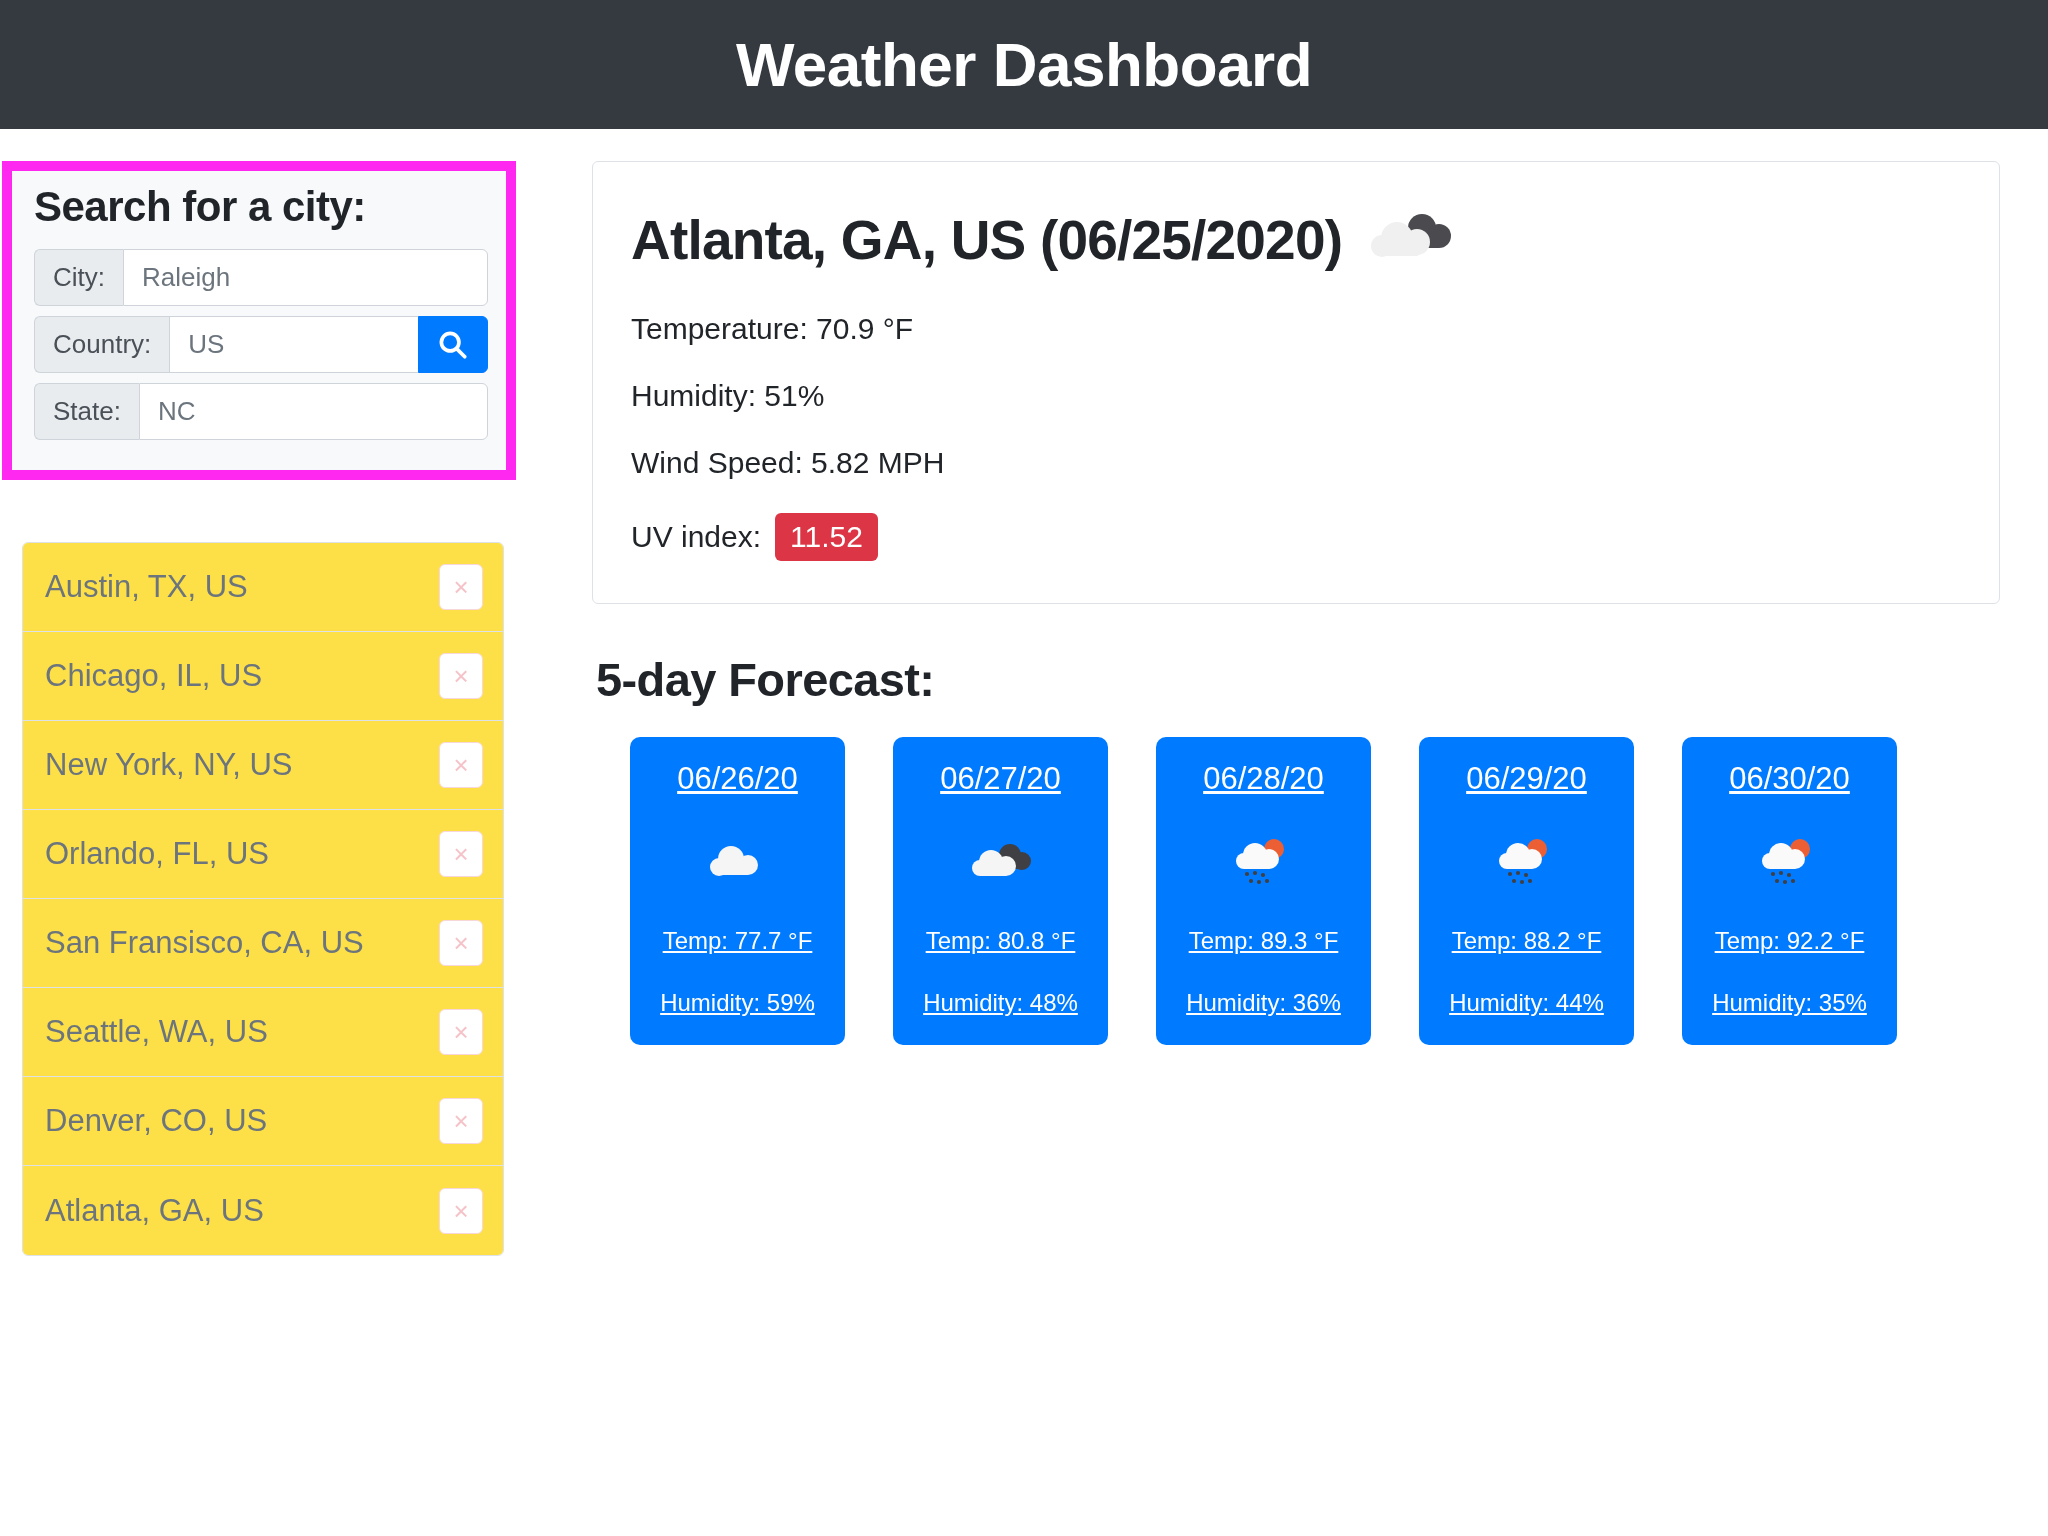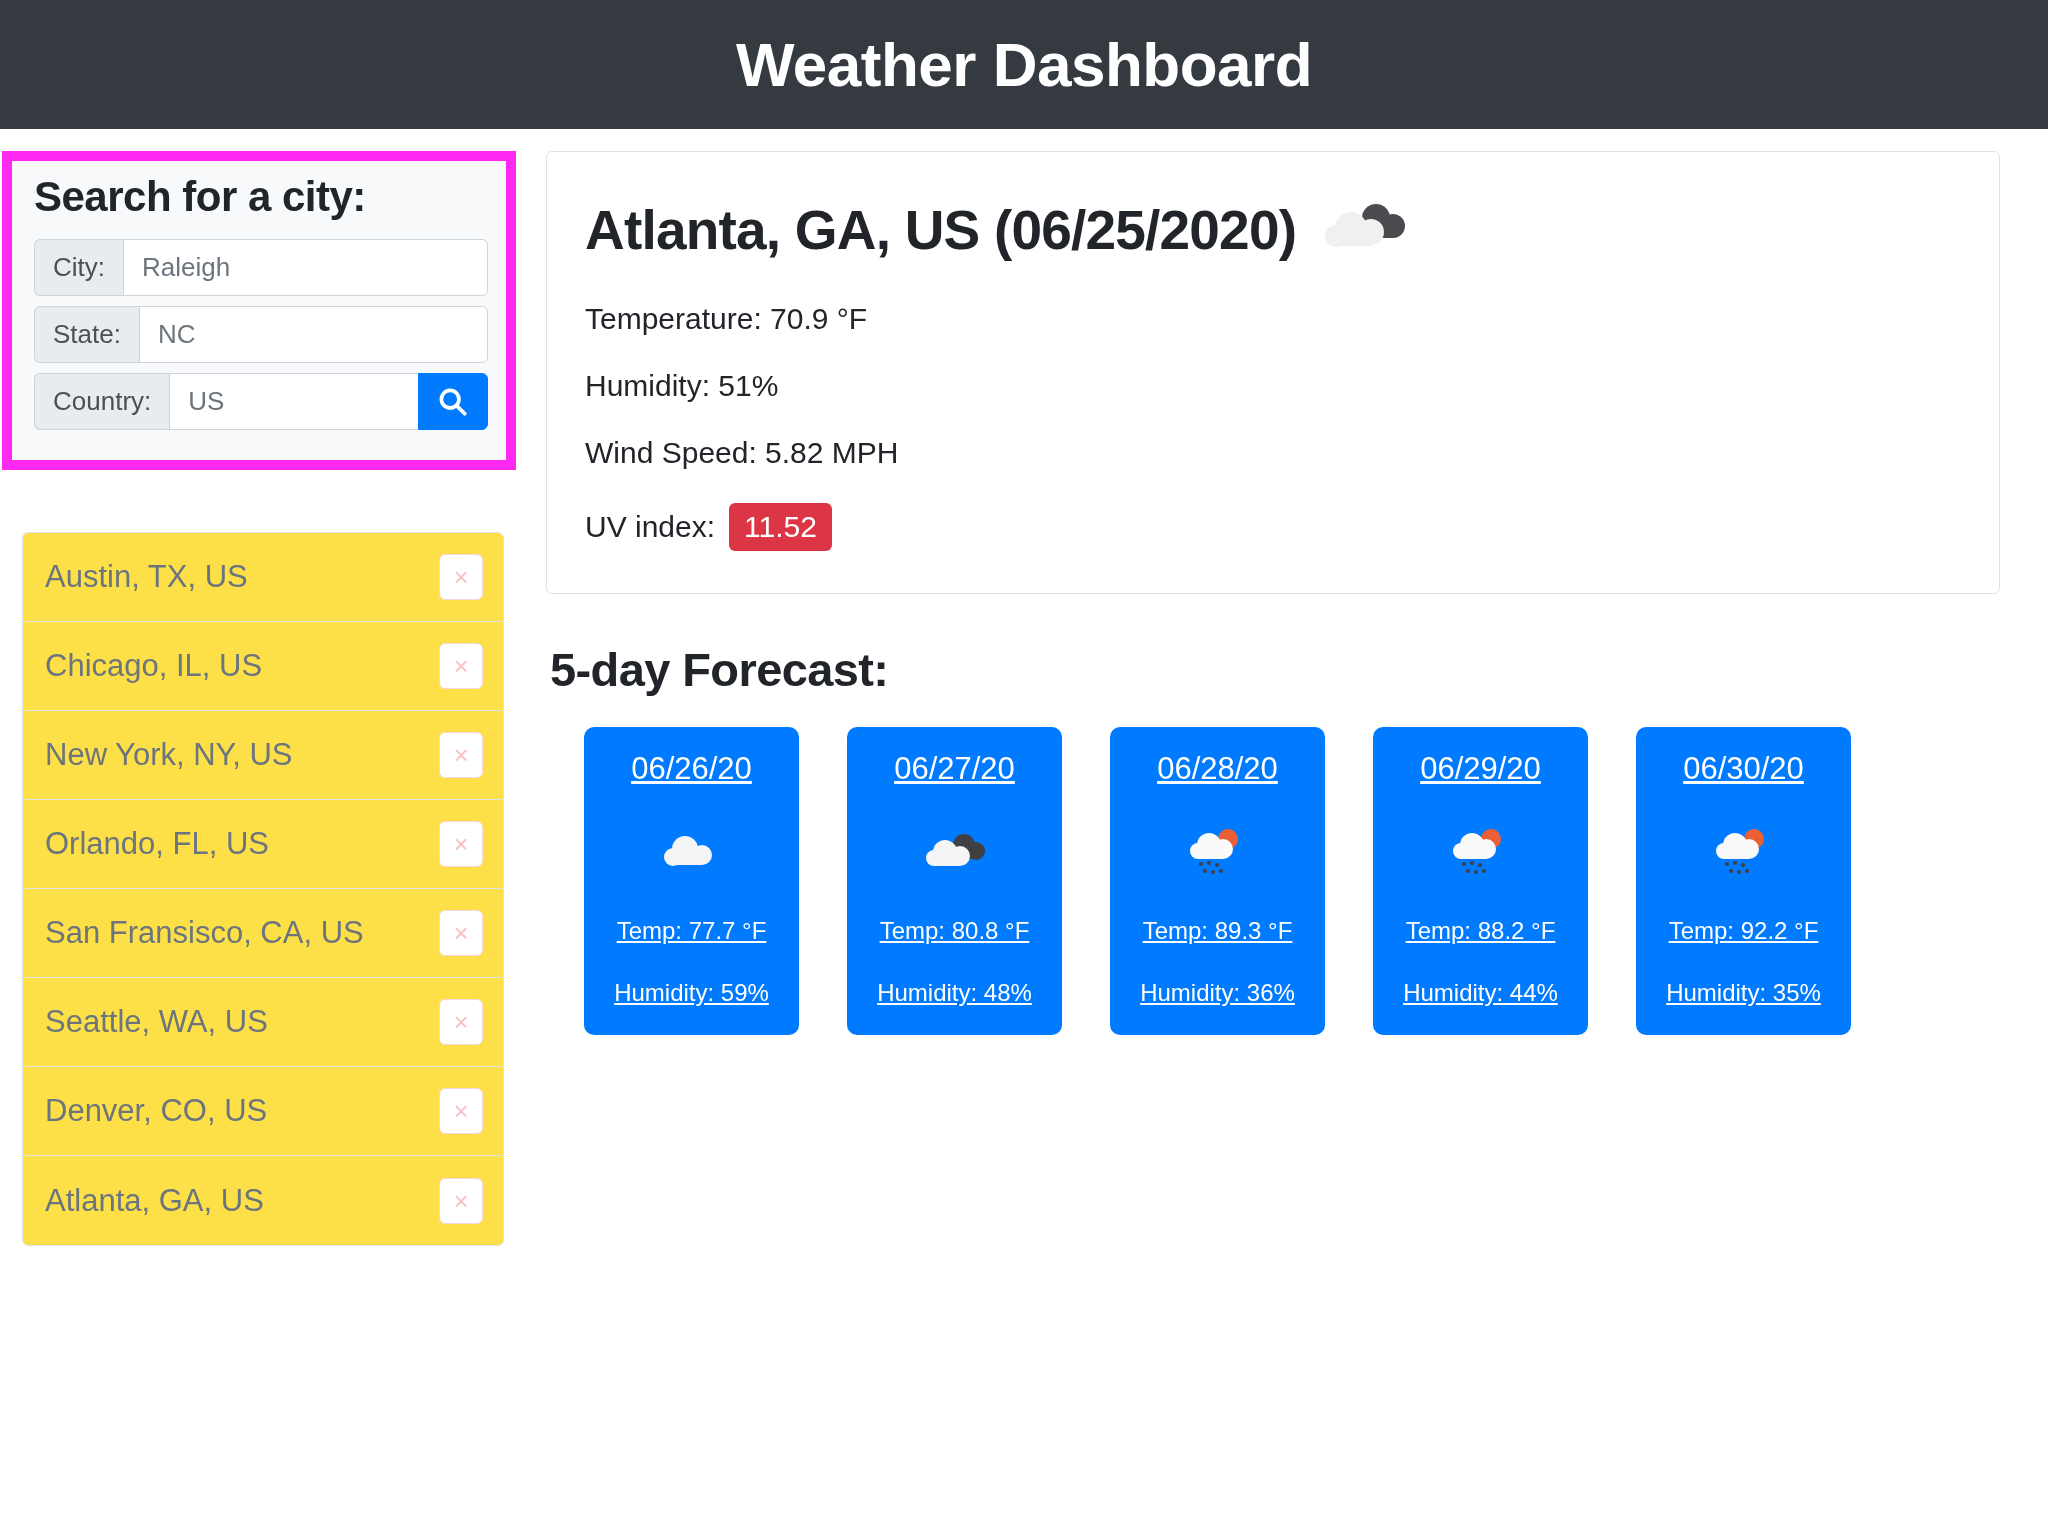--- a/index.html
+++ b/index.html
@@ -33,21 +33,22 @@
     font-size: 62px;
     font-weight: bold;
     letter-spacing: -0.5px;
     line-height: 1;
   }
 
   
   .body-wrap {
     display: flex;
     align-items: flex-start;
-    padding-top: 22px;
+    padding-top: 32px;
+    gap: 46px;
   }
 
   
   .sidebar {
     width: 546px;
     flex: 0 0 546px;
     padding-left: 0px;
   }
 
   .search-panel-outline {
@@ -273,39 +274,39 @@
 
     <div class="sidebar">
 
       <div class="search-panel-outline">
         <div class="search-panel">
           <h2>Search for a city:</h2>
 
           <div class="input-group">
             <span class="input-group-prepend">City:</span>
             <input class="form-control" type="text" placeholder="Raleigh" style="">
-          </div>
-
-          <div class="input-group">
-            <span class="input-group-prepend">State:</span>
-            <input class="form-control" type="text" placeholder="NC" style="">
           </div>
 
           <div class="input-group has-btn">
             <span class="input-group-prepend">Country:</span>
             <input class="form-control" type="text" placeholder="US" style="">
             <div class="search-btn">
               <span>
                 <svg width="34" height="34" viewBox="0 0 24 24" fill="none" stroke="#ffffff" stroke-width="2.6" stroke-linecap="round">
                   <circle cx="10" cy="10" r="6.2"></circle>
                   <line x1="14.7" y1="14.7" x2="20.3" y2="20.3"></line>
                 </svg>
               </span>
             </div>
           </div>
+
+          <div class="input-group">
+            <span class="input-group-prepend">State:</span>
+            <input class="form-control" type="text" placeholder="NC" style="">
+          </div>
         </div>
       </div>
 
       <div class="history-block">
         <div class="history-list">
 
           <div class="history-item">
             <span class="label">Austin, TX, US</span>
             <button class="del-btn">×</button>
           </div>

